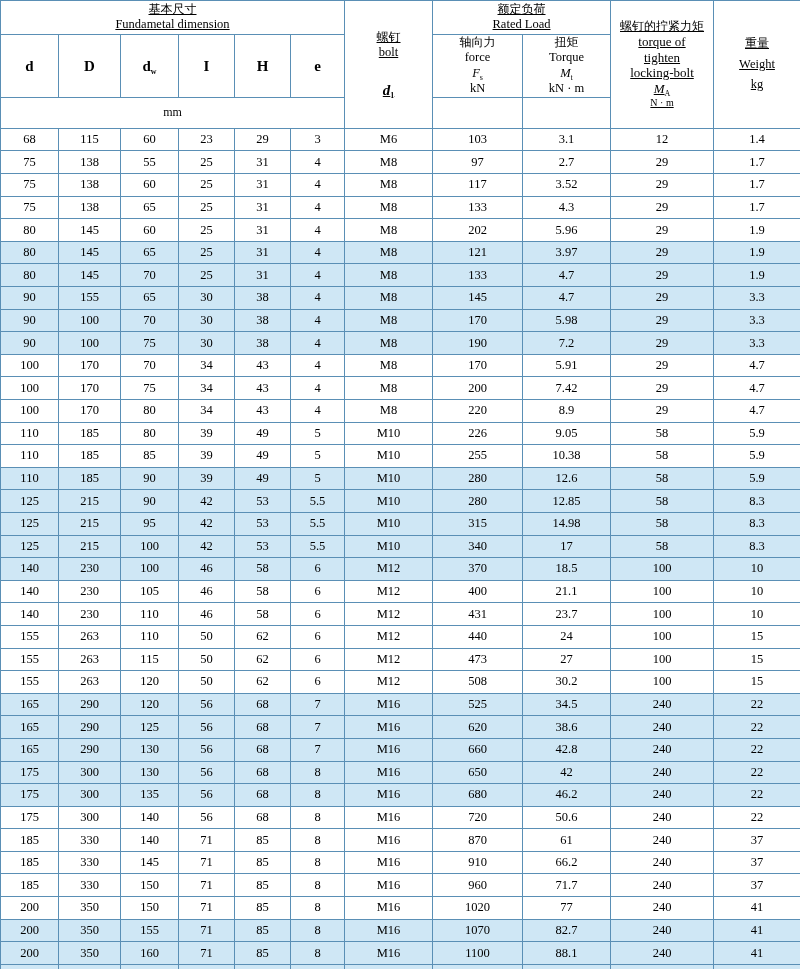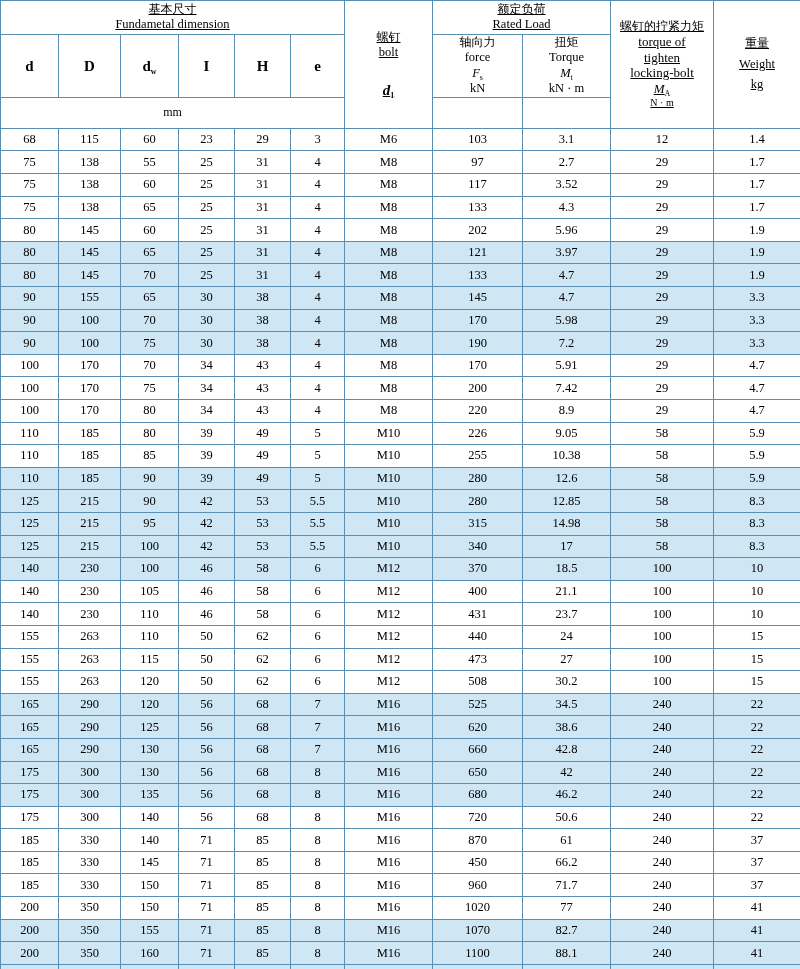--- a/index.html
+++ b/index.html
@@ -574,21 +574,21 @@
         <td>37</td>
       </tr>
       <tr class="datarow band-a">
         <td>185</td>
         <td>330</td>
         <td>145</td>
         <td>71</td>
         <td>85</td>
         <td>8</td>
         <td>M16</td>
-        <td>450</td>
+        <td>910</td>
         <td>66.2</td>
         <td>240</td>
         <td>37</td>
       </tr>
       <tr class="datarow band-a">
         <td>185</td>
         <td>330</td>
         <td>150</td>
         <td>71</td>
         <td>85</td>

